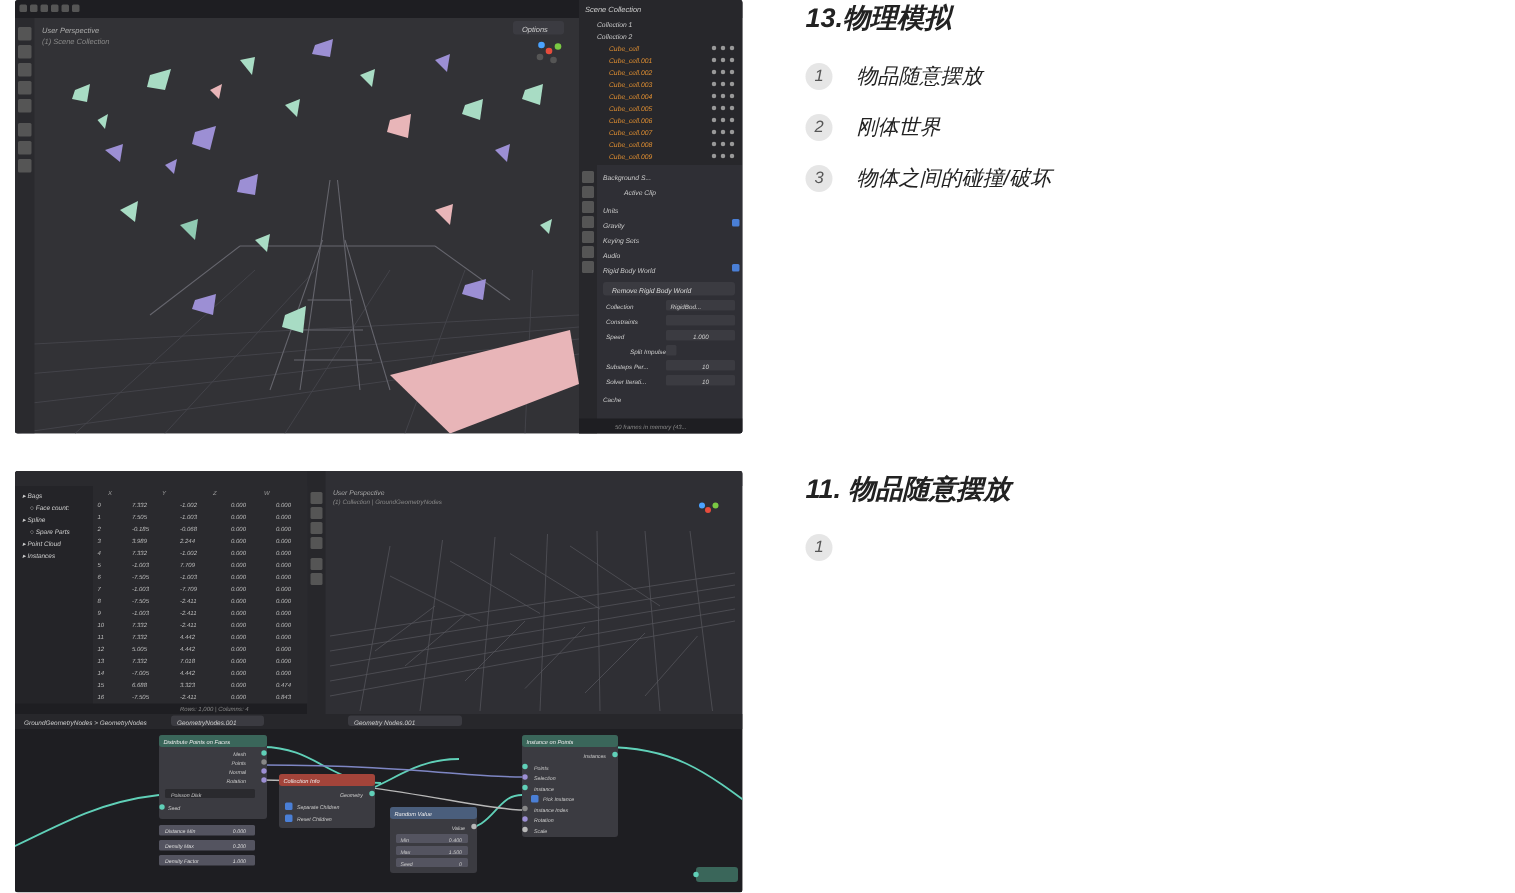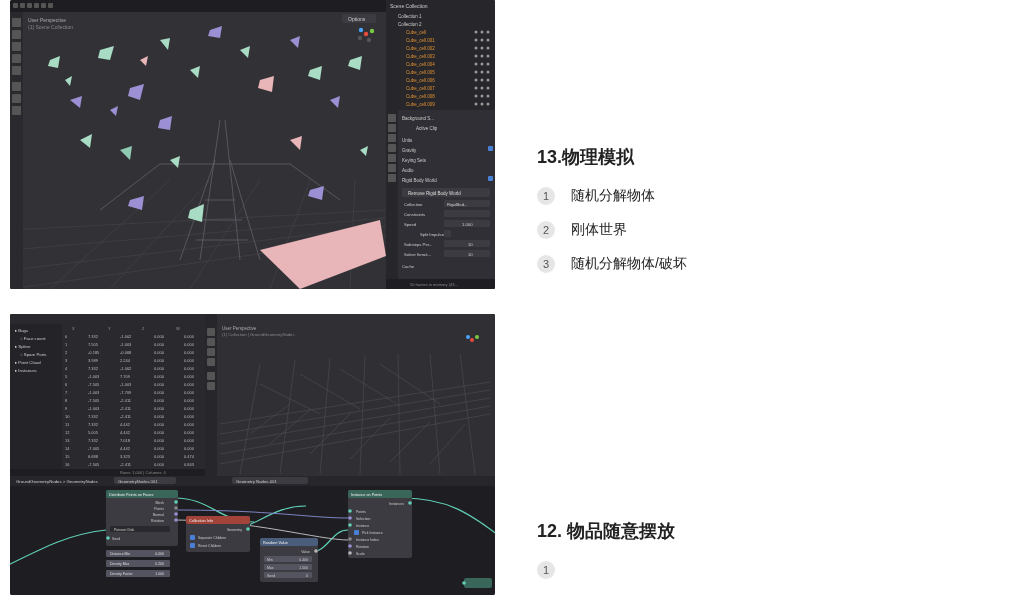--- a/index.html
+++ b/index.html
@@ -15,21 +15,22 @@
   .page {
     position: relative;
     width: 1010px;
     height: 595px;
   }
   .section {
     position: absolute;
   }
   .section.two-col {
     display: flex;
-    align-items: flex-end;
+    align-items: flex-start;
+    font-style: italic;
   }
   .thumb-wrap {
     flex: 0 0 auto;
   }
   .text-wrap {
     flex: 0 0 auto;
     padding-left: 42px;
   }
   h2.sec-title {
     margin: 0 0 18px 0;
@@ -283,29 +284,29 @@
 
         <rect x="376" y="279" width="109" height="10" fill="#1e1e22"></rect>
         <text x="400" y="286" font-size="4" fill="#888">50 frames in memory (43...</text>
       </svg>
     </div>
     <div class="text-wrap">
       <h2 class="sec-title">13.物理模拟</h2>
       <ol class="steps">
         <li>
           <span class="step-bullet">1</span>
-          <span>随机分解物体</span>
+          <span>物品随意摆放</span>
         </li>
         <li>
           <span class="step-bullet">2</span>
           <span>刚体世界</span>
         </li>
         <li>
           <span class="step-bullet">3</span>
-          <span>随机分解物体/破坏</span>
+          <span>物体之间的碰撞/破坏</span>
         </li>
       </ol>
     </div>
   </div>
 
   <div class="section two-col" style="left:10px; top:314px; width:988px;">
     <div class="thumb-wrap">
       <svg class="thumb" width="485" height="281" viewBox="0 0 485 281">
         <rect x="0" y="0" width="485" height="281" fill="#27272b"></rect>
 
@@ -566,21 +567,21 @@
           <circle cx="2" cy="63" r="1.8" fill="#b8b8b8"></circle>
         </g>
 
         <g transform="translate(454,264)">
           <rect width="28" height="10" rx="2" fill="#3a665a"></rect>
           <circle cx="0" cy="5" r="1.8" fill="#60d0b8"></circle>
         </g>
       </svg>
     </div>
     <div class="text-wrap">
-      <h2 class="sec-title">12. 物品随意摆放</h2>
+      <h2 class="sec-title">11. 物品随意摆放</h2>
       <ol class="steps">
         <li>
           <span class="step-bullet">1</span>
         </li>
       </ol>
     </div>
   </div>
 
 </div>
 

